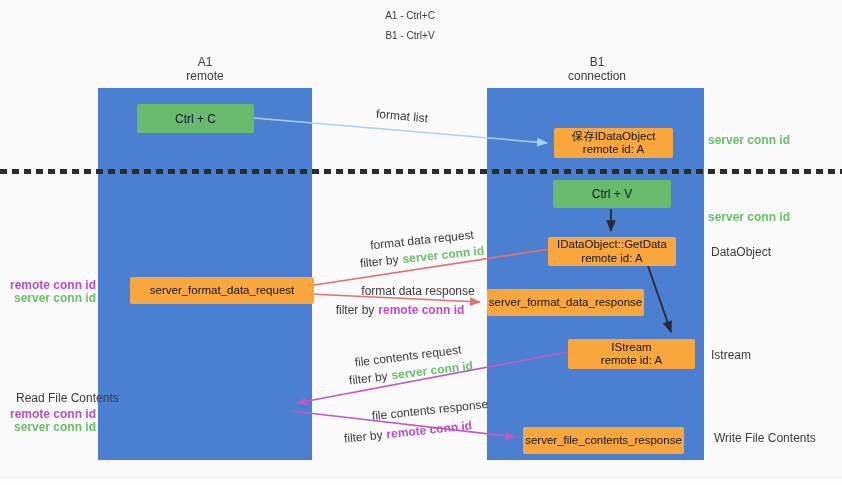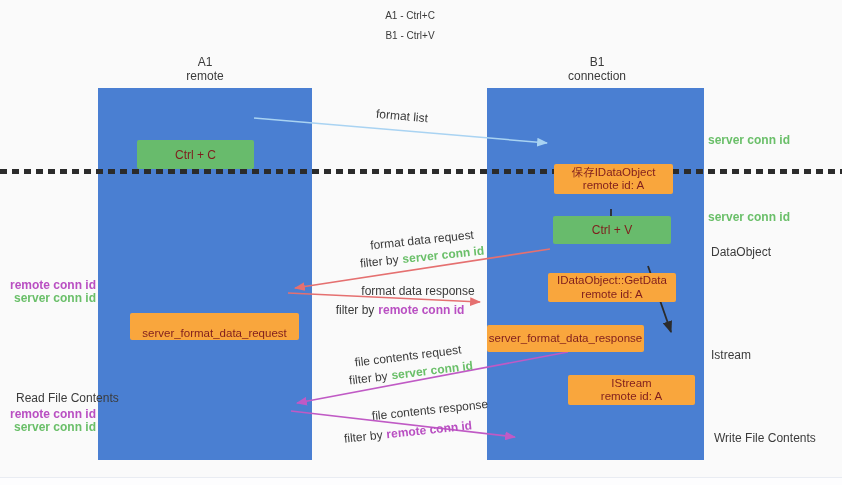--- a/index.html
+++ b/index.html
@@ -16,21 +16,21 @@
   .lane-head{
     width:120px;text-align:center;font-size:12px;line-height:14px;color:#3b3b3b;top:55px;
   }
   .dotline{
     left:0;top:169px;width:842px;height:5px;z-index:2;
     background:repeating-linear-gradient(90deg,#2b2b2b 0 7px,transparent 7px 12px);
   }
   .arrows{left:0;top:0;z-index:3;pointer-events:none;}
   .box{
     display:flex;flex-direction:column;align-items:center;justify-content:center;
-    color:#7f1d1d;text-align:center;border-radius:2px;z-index:4;white-space:nowrap;margin-top:36px;
+    color:#0f172a;text-align:center;border-radius:2px;z-index:4;white-space:nowrap;
   }
   .green{background:#68bb6c;font-size:12px;}
   .orange{background:#f9a63d;font-size:11.5px;line-height:13.5px;}
   .lbl{font-size:12px;color:#3b3b3b;white-space:nowrap;z-index:5;}
   .green-t{color:#6abf69;font-weight:bold;}
   .mag-t{color:#b94fc2;font-weight:bold;}
   .mid{transform:translate(-50%,-50%);}
   .r-6{transform:translate(-50%,-50%) rotate(-6deg);}
   .r-7{transform:translate(-50%,-50%) rotate(-7deg);}
   .r5{transform:translate(-50%,-50%) rotate(5deg);}
@@ -97,34 +97,37 @@
 
   <div class="abs box green" style="left:553px;top:180px;width:118px;height:28px;">
     <span>Ctrl + V</span>
   </div>
 
   <div class="abs box orange" style="left:548px;top:237px;width:128px;height:29px;">
     <span>IDataObject::GetData</span>
     <span>remote id: A</span>
   </div>
 
-  <div class="abs box orange" style="left:130px;top:277px;width:169px;height:27px;justify-content:flex-end;">
+  <div class="abs box orange" style="left:130px;top:277px;width:184px;height:27px;">
     <span>server_format_data_request</span>
   </div>
 
   <div class="abs box orange" style="left:487px;top:289px;width:157px;height:27px;">
     <span>server_format_data_response</span>
   </div>
 
   <div class="abs box orange" style="left:568px;top:339px;width:127px;height:30px;">
     <span>IStream</span>
     <span>remote id: A</span>
   </div>
 
 
+  <div class="abs box orange" style="left:523px;top:427px;width:161px;height:27px;">
+    <span>server_file_contents_response</span>
+  </div>
 
   <div class="abs lbl green-t" style="left:708px;top:133px;">server conn id</div>
   <div class="abs lbl green-t" style="left:708px;top:210px;">server conn id</div>
   <div class="abs lbl" style="left:711px;top:245px;">DataObject</div>
   <div class="abs lbl" style="left:711px;top:348px;">Istream</div>
   <div class="abs lbl" style="left:714px;top:431px;">Write File Contents</div>
 
   <div class="abs lbl mag-t right-align" style="left:0;width:96px;top:278px;">remote conn id</div>
   <div class="abs lbl green-t right-align" style="left:0;width:96px;top:291px;">server conn id</div>
   <div class="abs lbl right-align" style="left:16px;width:97px;top:391px;">Read File Contents</div>

